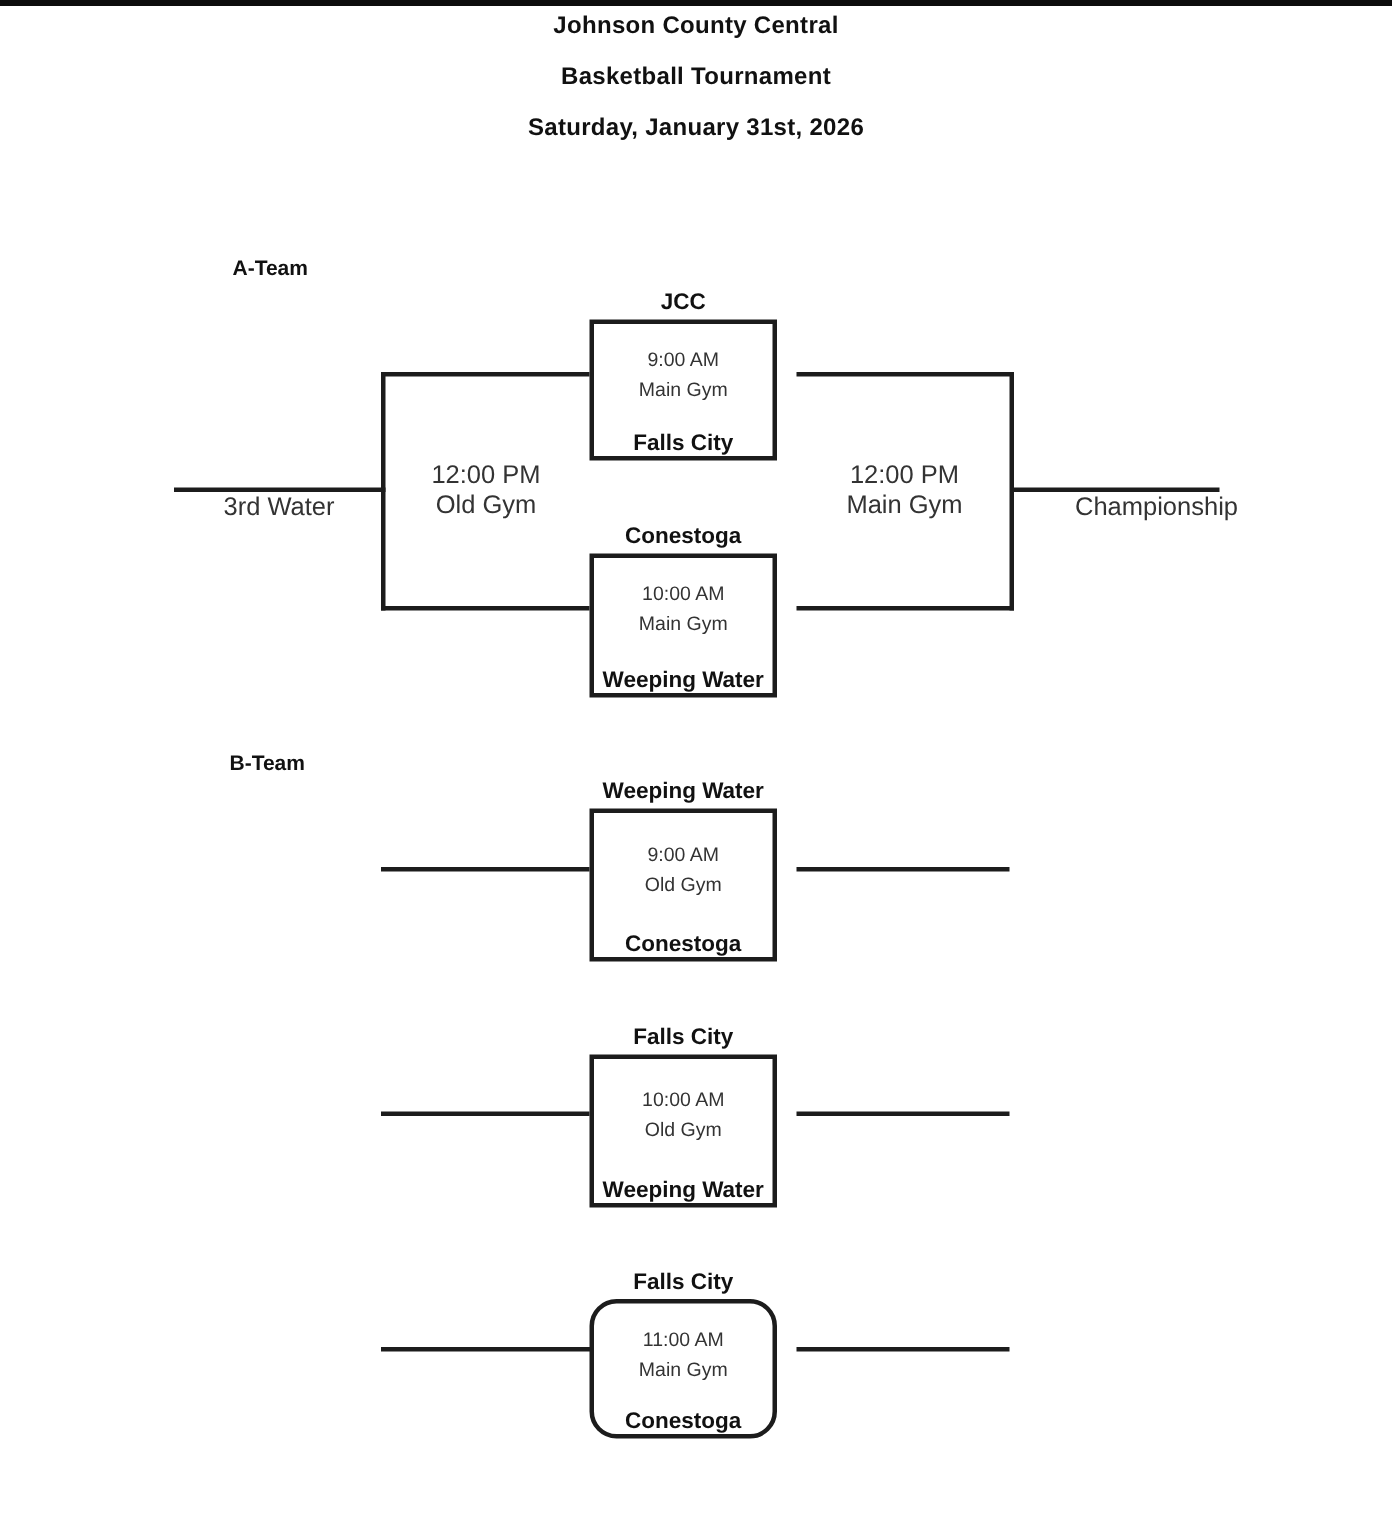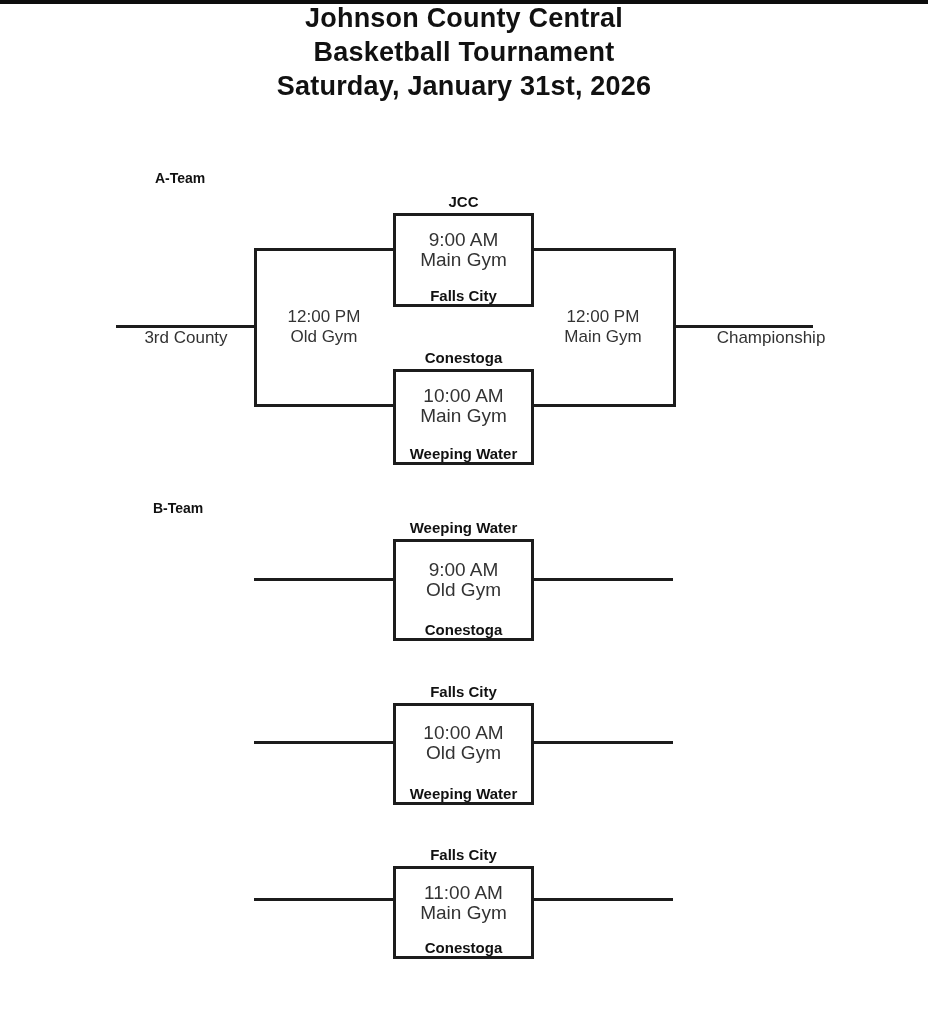--- a/index.html
+++ b/index.html
@@ -11,46 +11,46 @@
   #page{
     position:relative;
     width:928px;height:1024px;
     background:#ffffff;
     font-family:"Liberation Sans", sans-serif;
     overflow:hidden;
   }
   .topstrip{position:absolute;left:0;top:0;width:928px;height:4px;background:#0d0d0d;}
   .title{
     position:absolute;left:0;top:1px;width:928px;
-    text-align:center;font-weight:700;font-size:27px;line-height:34px;
+    text-align:center;font-weight:700;font-size:16px;line-height:34px;
     color:var(--ink);letter-spacing:.2px;
   }
   .section-label{
     position:absolute;font-weight:700;font-size:14px;color:var(--ink);
   }
   .hline{position:absolute;height:3px;background:var(--line);}
   .vline{position:absolute;width:3px;background:var(--line);}
-  .game{position:absolute;width:141px;}
+  .game{position:absolute;width:125px;}
   .gbox{
     position:absolute;left:0;top:0;right:0;bottom:0;
     border:3px solid var(--line);box-sizing:border-box;
     background:#ffffff;
     display:flex;flex-direction:column;align-items:center;
     padding-top:14px;
   }
   .team-top{
     position:absolute;bottom:100%;left:-40px;right:-40px;margin-bottom:3px;
     text-align:center;font-weight:700;font-size:15px;color:var(--ink);
   }
   .team-bottom{
     position:absolute;bottom:1px;left:-40px;right:-40px;
     text-align:center;font-weight:700;font-size:15px;color:var(--ink);
     line-height:20px;
   }
-  .gline{font-size:19px;line-height:20px;color:var(--soft);text-align:center;}
+  .gline{font-size:13px;line-height:20px;color:var(--soft);text-align:center;}
   .side-label{
     position:absolute;width:140px;text-align:center;
     font-size:17px;line-height:20px;color:var(--soft);
   }
 </style>
 </head>
 <body>
 
 <div id="page">
 
@@ -68,21 +68,21 @@
   <div class="hline" style="left:254px;top:248px;width:142px;"></div>
   <div class="hline" style="left:254px;top:404px;width:142px;"></div>
   <div class="vline" style="left:254px;top:248px;height:159px;"></div>
   <div class="hline" style="left:116px;top:325px;width:141px;"></div>
 
   <div class="hline" style="left:531px;top:248px;width:145px;"></div>
   <div class="hline" style="left:531px;top:404px;width:145px;"></div>
   <div class="vline" style="left:673px;top:248px;height:159px;"></div>
   <div class="hline" style="left:676px;top:325px;width:137px;"></div>
 
-  <div class="side-label" style="left:116px;top:328px;">3rd County</div>
+  <div class="side-label" style="left:116px;top:328px;">3rd Water</div>
   <div class="side-label" style="left:254px;top:307px;">
     <div>12:00 PM</div>
     <div>Old Gym</div>
   </div>
   <div class="side-label" style="left:533px;top:307px;">
     <div>12:00 PM</div>
     <div>Main Gym</div>
   </div>
   <div class="side-label" style="left:673px;top:328px;padding-left:28px;">Championship</div>
 
@@ -123,20 +123,20 @@
       <div class="gline">10:00 AM</div>
       <div class="gline">Old Gym</div>
     </div>
     <div class="team-bottom">Weeping Water</div>
   </div>
 
   <div class="hline" style="left:254px;top:898px;width:142px;"></div>
   <div class="hline" style="left:531px;top:898px;width:142px;"></div>
   <div class="game" style="left:393px;top:866px;height:93px;">
     <div class="team-top">Falls City</div>
-    <div class="gbox" style="">
+    <div class="gbox" style="border-radius:18px;">
       <div class="gline">11:00 AM</div>
       <div class="gline">Main Gym</div>
     </div>
     <div class="team-bottom">Conestoga</div>
   </div>
 
 </div>
 
 </body></html>

